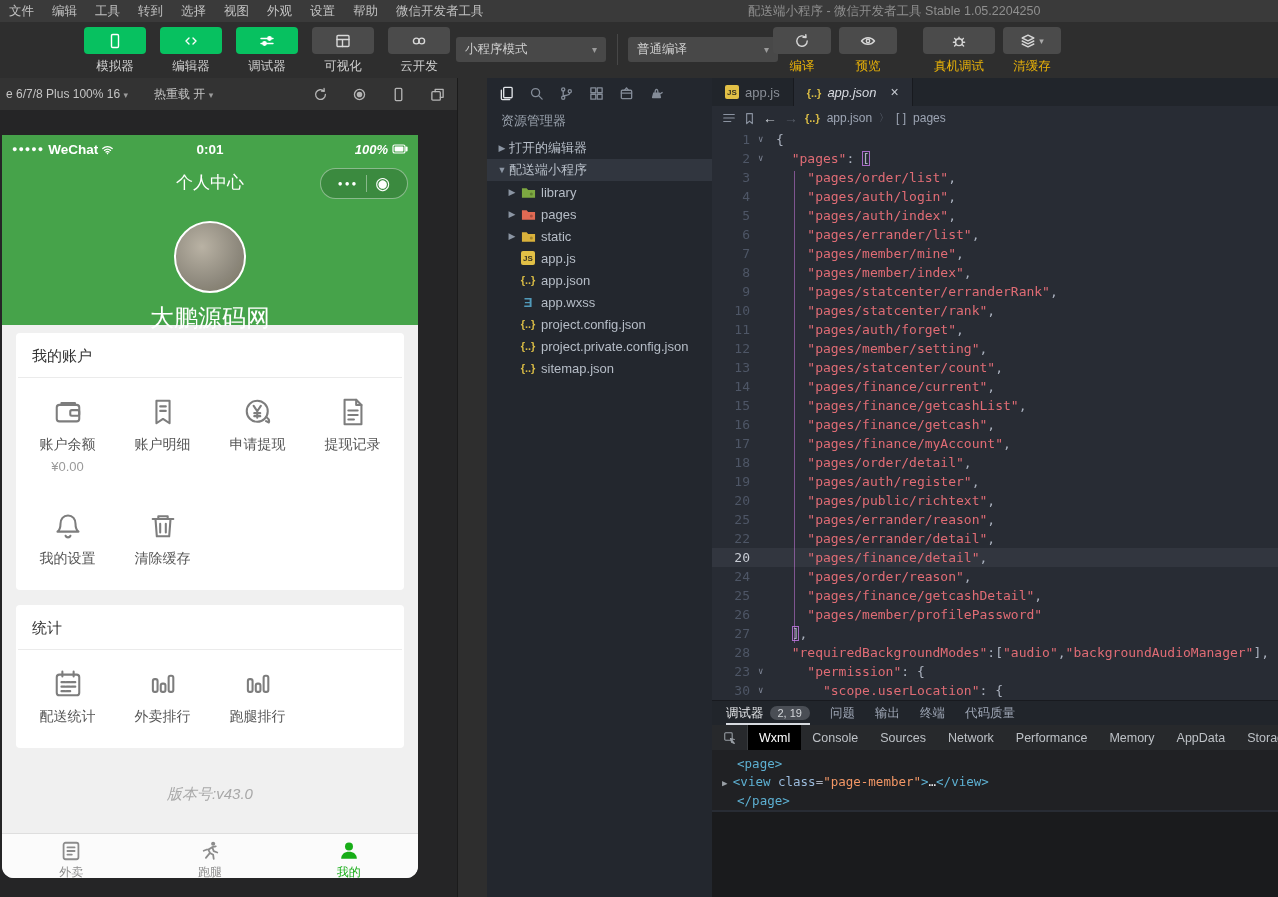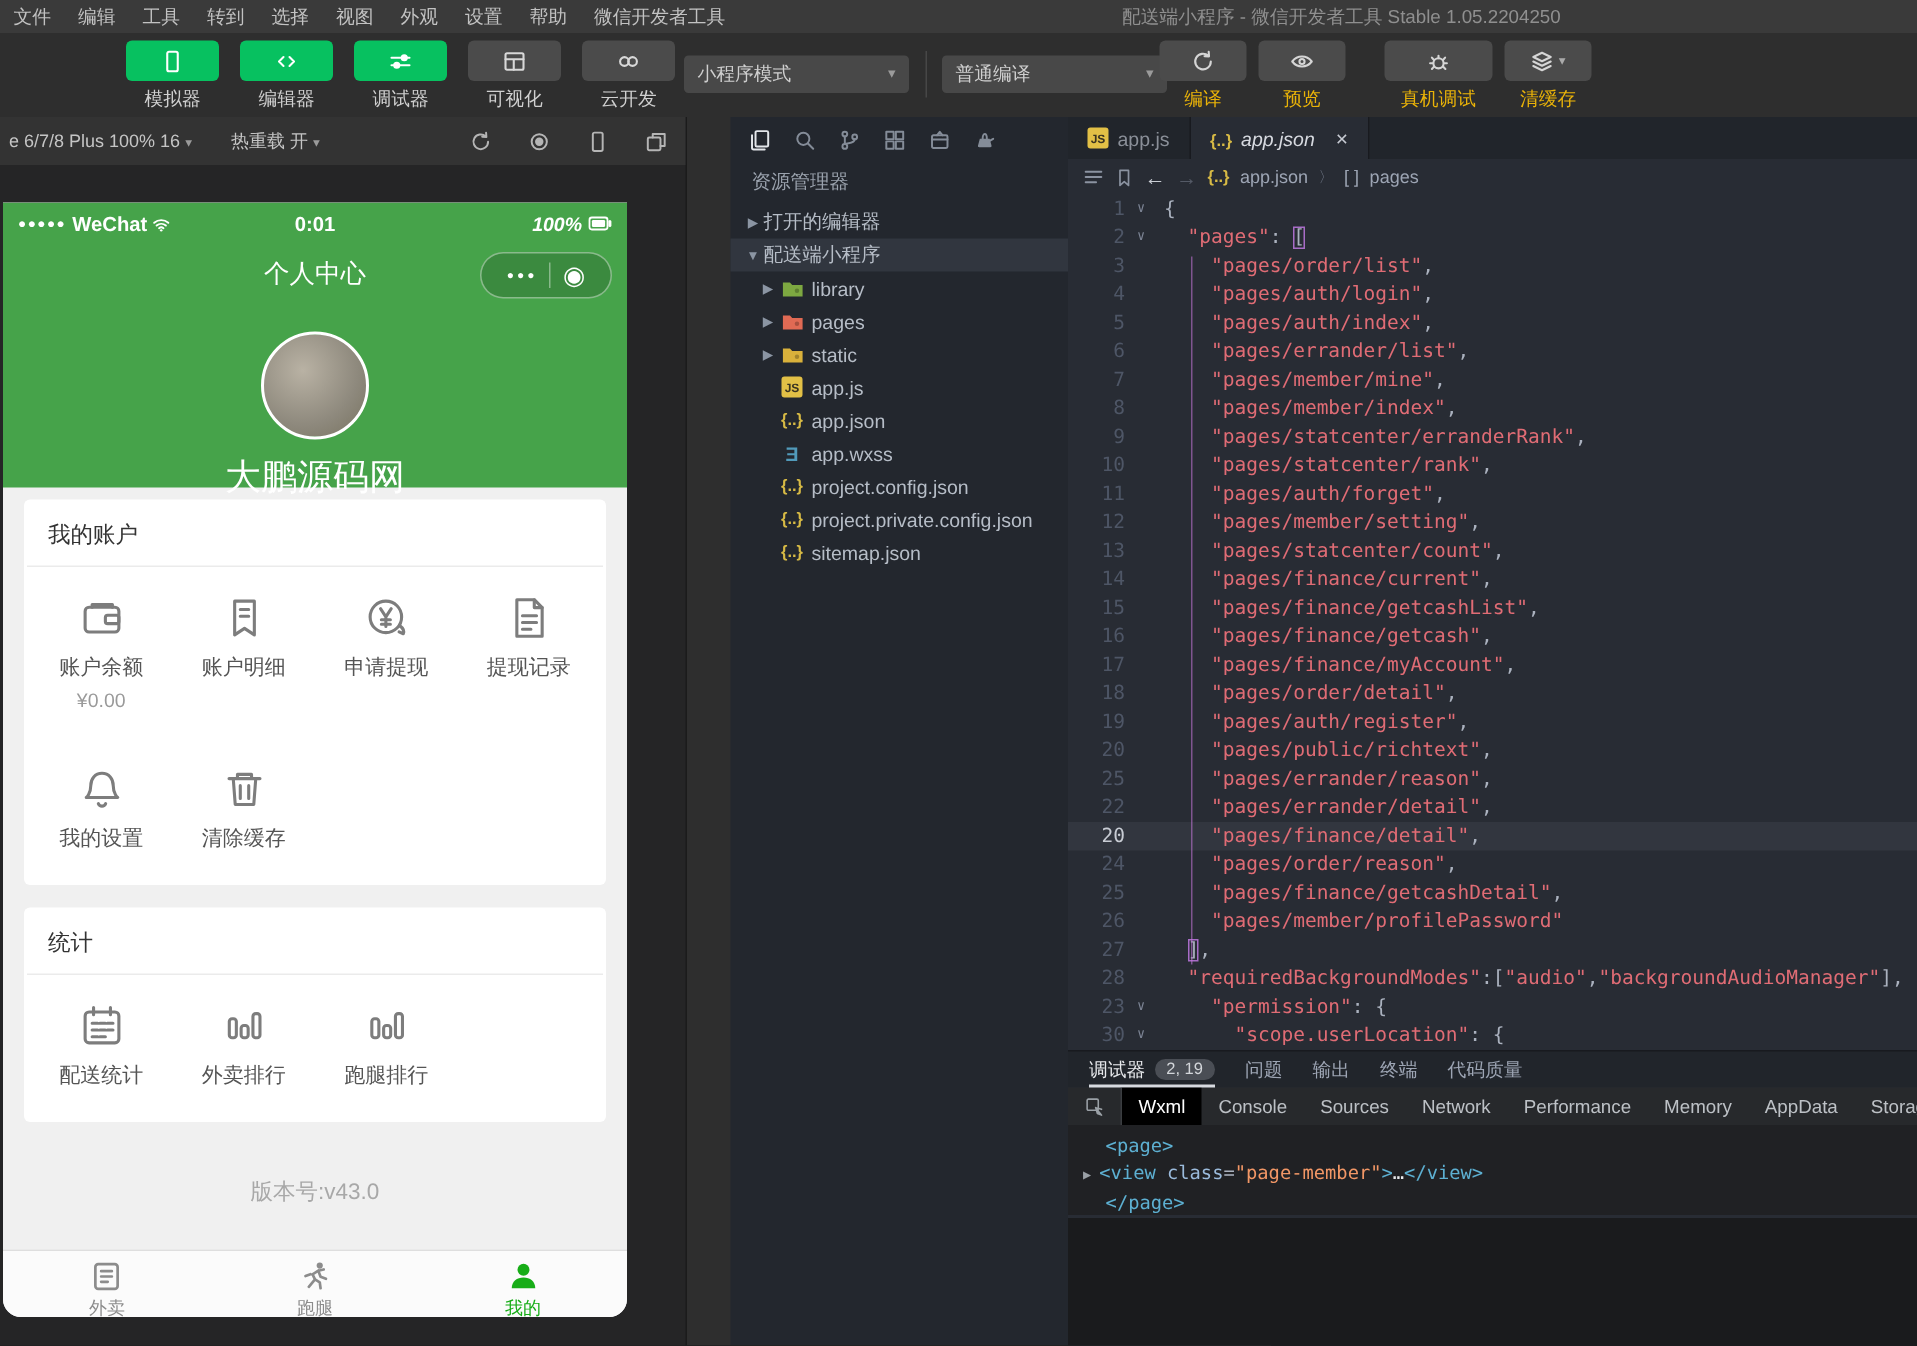--- a/index.html
+++ b/index.html
@@ -63,21 +63,21 @@
   .card { background:#fff; border-radius:4px; margin:0 14px; }
   .card1 { margin-top:8px; }
   .card2 { margin-top:15px; }
   .card-title { font-size:15px; color:#333; padding:14px 14px 11px; border-bottom:1px solid #ebebeb; margin:0 2px; }
   .pgrid { display:grid; grid-template-columns:repeat(4,1fr); padding:17px 4px 6px; }
   .pgrid2 { padding-top:13px; }
   .pcell { text-align:center; padding-bottom:16px; cursor:pointer; }
   .pcell .picon { color:#7d7d7d; height:32px; display:flex; align-items:flex-end; justify-content:center; }
   .pcell .plbl { font-size:14px; color:#555; margin-top:9px; }
   .pcell .psub { font-size:13px; color:#9a9a9a; margin-top:5px; }
-  .version { text-align:center; color:#a8a8a8; font-size:15px; margin-top:37px; }
+  .version { text-align:center; color:#a8a8a8; font-size:15px; margin-top:37px;font-style:italic; }
   .tabbar { position:absolute; left:0; bottom:0; width:100%; height:53px; background:#fbfbfb; border-top:1px solid #dedede; display:flex; }
   .tab-item { flex:1; text-align:center; padding-top:5px; cursor:pointer; color:#8c8c8c; }
   .tab-item .ticon { height:24px; display:flex; align-items:center; justify-content:center; }
   .tab-item .tlbl { font-size:12px; margin-top:1px; }
   .tab-item.on { color:#17ad17; }
 
   
   .explorer { position:absolute; left:459px; top:0; width:298px; height:100%; background:#23272e; border-right:1px solid #181a1f;margin-left:28px; }
   .acts { height:30px; display:flex; align-items:center; gap:15px; padding:0 12px; color:#848c98; }
   .acts .aicon { cursor:pointer; display:flex; }

